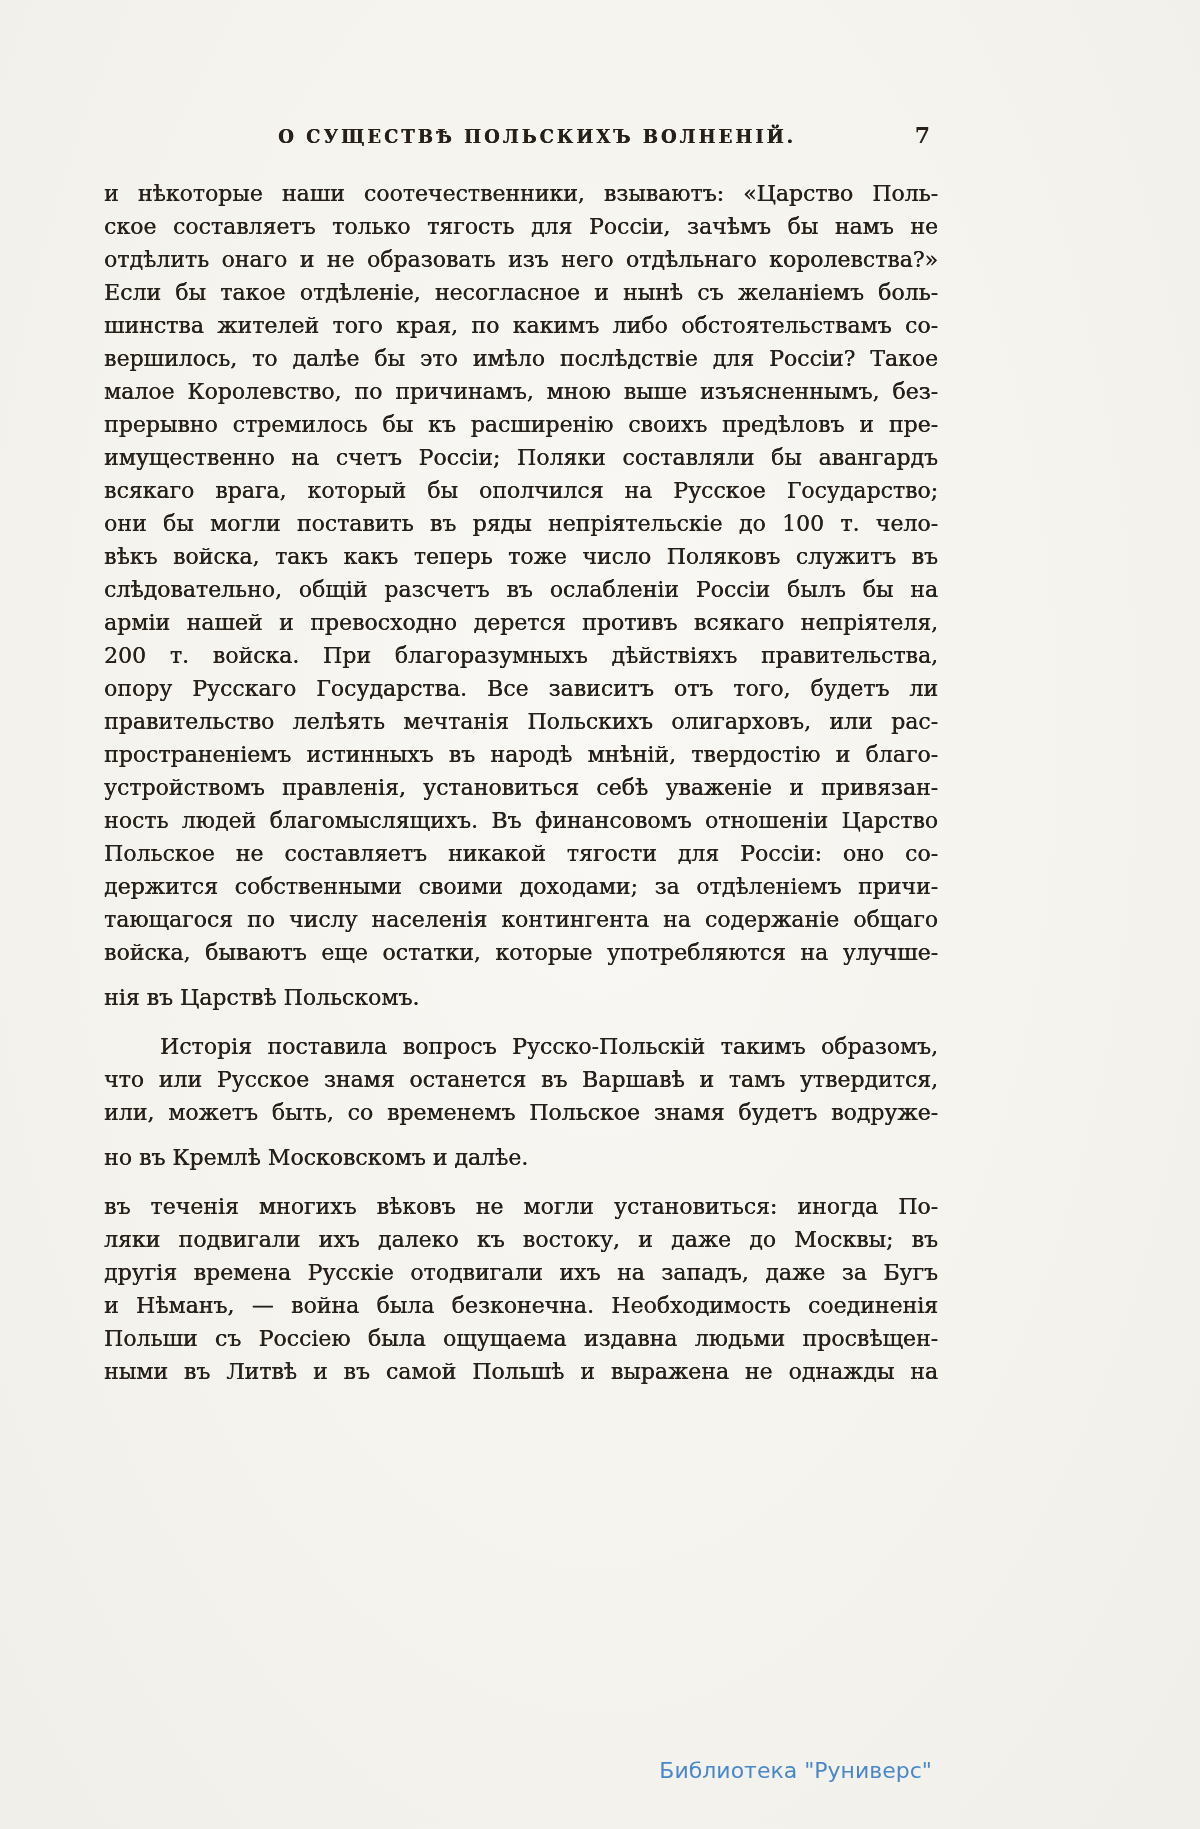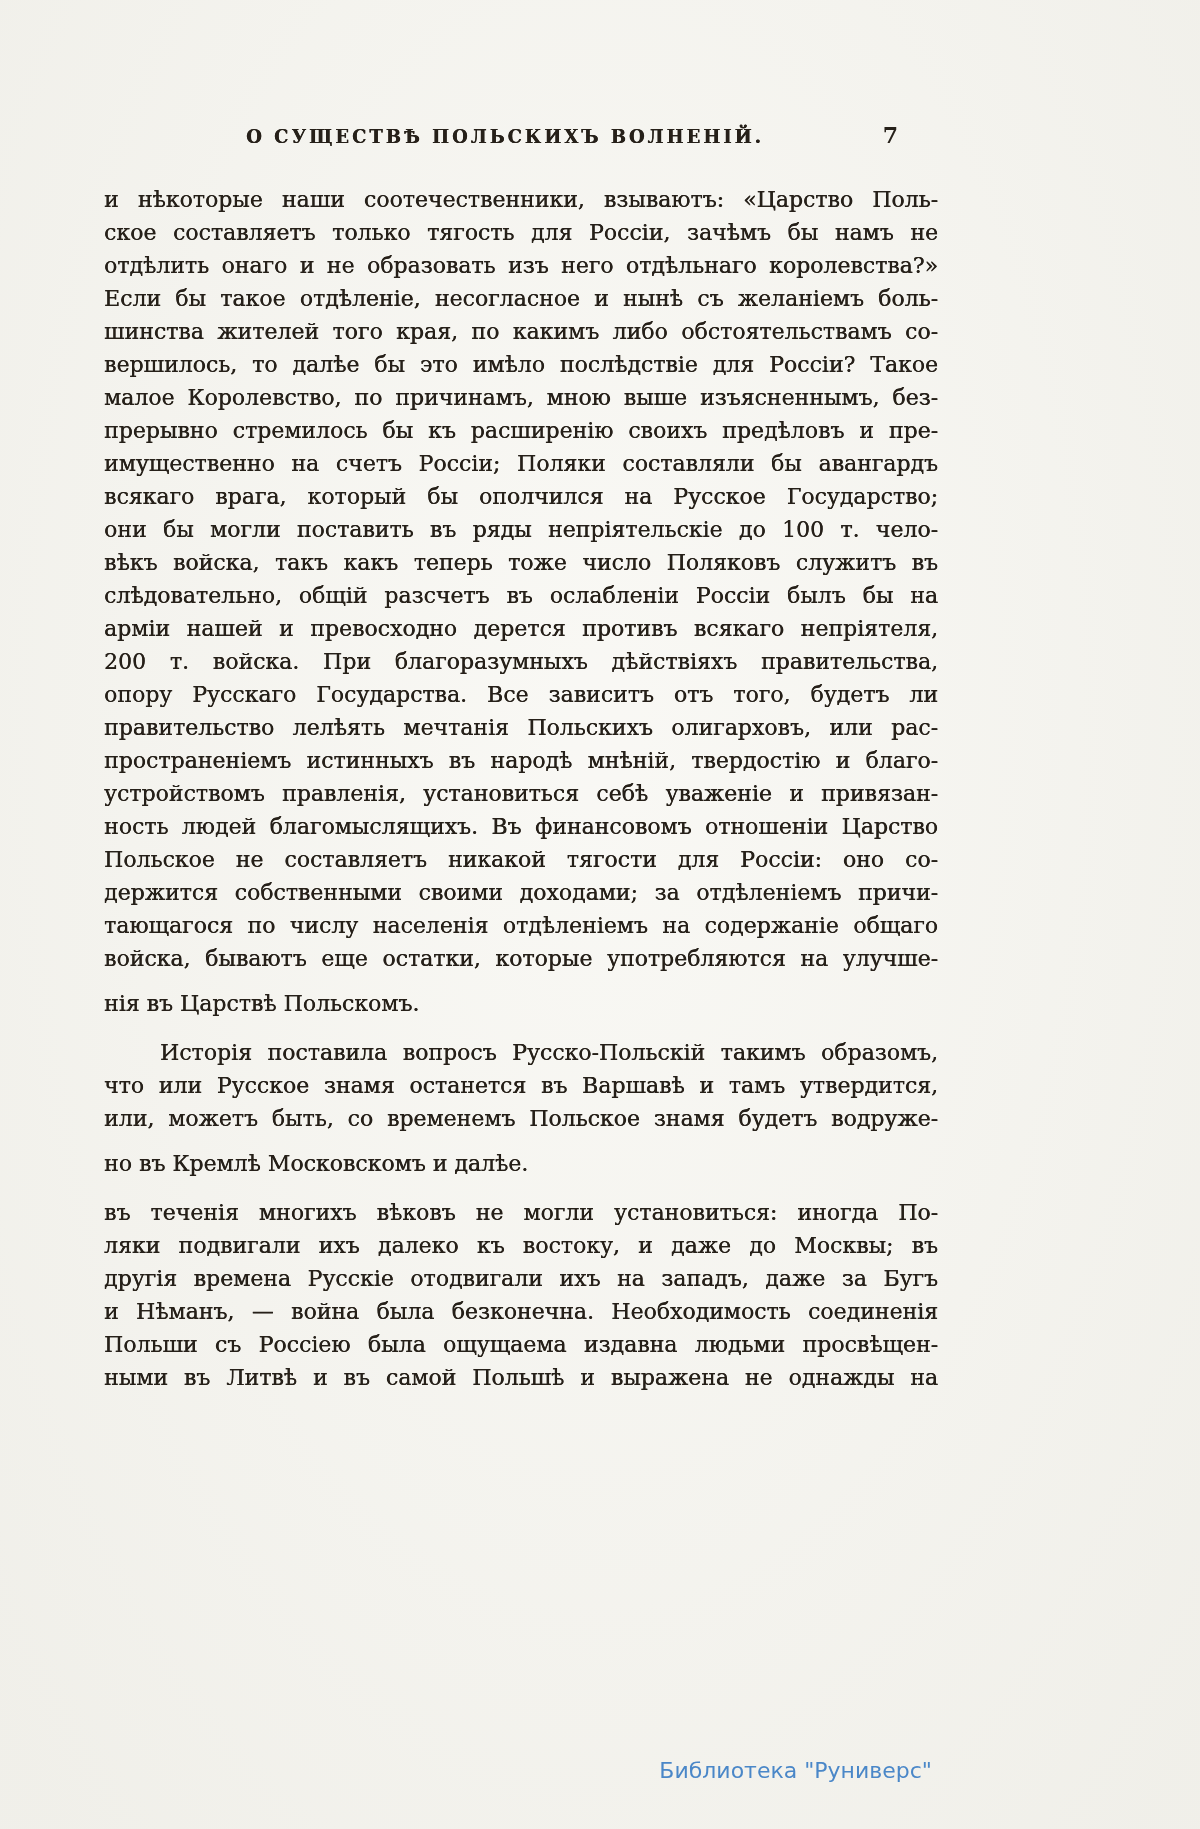--- a/index.html
+++ b/index.html
@@ -14,21 +14,21 @@
     position: absolute;
     inset: 0;
     background:
       radial-gradient(ellipse at 50% 40%, rgba(255,255,255,0.35), rgba(0,0,0,0.025) 95%),
       var(--paper, #f6f5ef);
     color: var(--ink, #262019);
   }
   .page-header {
     position: absolute;
     top: 126px;
-    left: 88px;
+    left: 120px;
     width: 834px;
     height: 32px;
   }
   .header-title {
     position: absolute;
     left: 50%;
     transform: translateX(-50%);
     white-space: nowrap;
     font-size: 18px;
     font-weight: bold;
@@ -37,21 +37,21 @@
   }
   .page-number {
     position: absolute;
     right: 24px;
     top: -4px;
     font-size: 22px;
     font-weight: bold;
   }
   .body-text {
     position: absolute;
-    top: 183px;
+    top: 177px;
     left: 104px;
     width: 834px;
     font-size: 22px;
     line-height: 33px;
   }
   .paragraph + .paragraph { margin-top: 16px; }
   .line {
     text-align: justify;
     text-align-last: justify;
     text-shadow: 0.35px 0 currentColor;
@@ -95,21 +95,21 @@
         <div class="line">слѣдовательно, общій разсчетъ въ ослабленіи Россіи былъ бы на</div>
         <div class="line">арміи нашей и превосходно дерется противъ всякаго непріятеля,</div>
         <div class="line">200 т. войска. При благоразумныхъ дѣйствіяхъ правительства,</div>
         <div class="line">опору Русскаго Государства. Все зависитъ отъ того, будетъ ли</div>
         <div class="line">правительство лелѣять мечтанія Польскихъ олигарховъ, или рас-</div>
         <div class="line">пространеніемъ истинныхъ въ народѣ мнѣній, твердостію и благо-</div>
         <div class="line">устройствомъ правленія, установиться себѣ уваженіе и привязан-</div>
         <div class="line">ность людей благомыслящихъ. Въ финансовомъ отношеніи Царство</div>
         <div class="line">Польское не составляетъ никакой тягости для Россіи: оно со-</div>
         <div class="line">держится собственными своими доходами; за отдѣленіемъ причи-</div>
-        <div class="line">тающагося по числу населенія отдѣленіемъ на содержаніе общаго</div>
+        <div class="line">тающагося по числу населенія контингента на содержаніе общаго</div>
         <div class="line">войска, бываютъ еще остатки, которые употребляются на улучше-</div>
         <div class="line short-last">нія въ Царствѣ Польскомъ.</div>
       </div>
       <div class="paragraph">
         <div class="line indent-first">Исторія поставила вопросъ Русско-Польскій такимъ образомъ,</div>
         <div class="line">что или Русское знамя останется въ Варшавѣ и тамъ утвердится,</div>
         <div class="line">или, можетъ быть, со временемъ Польское знамя будетъ водруже-</div>
         <div class="line short-last">но въ Кремлѣ Московскомъ и далѣе.</div>
       </div>
       <div class="paragraph">

